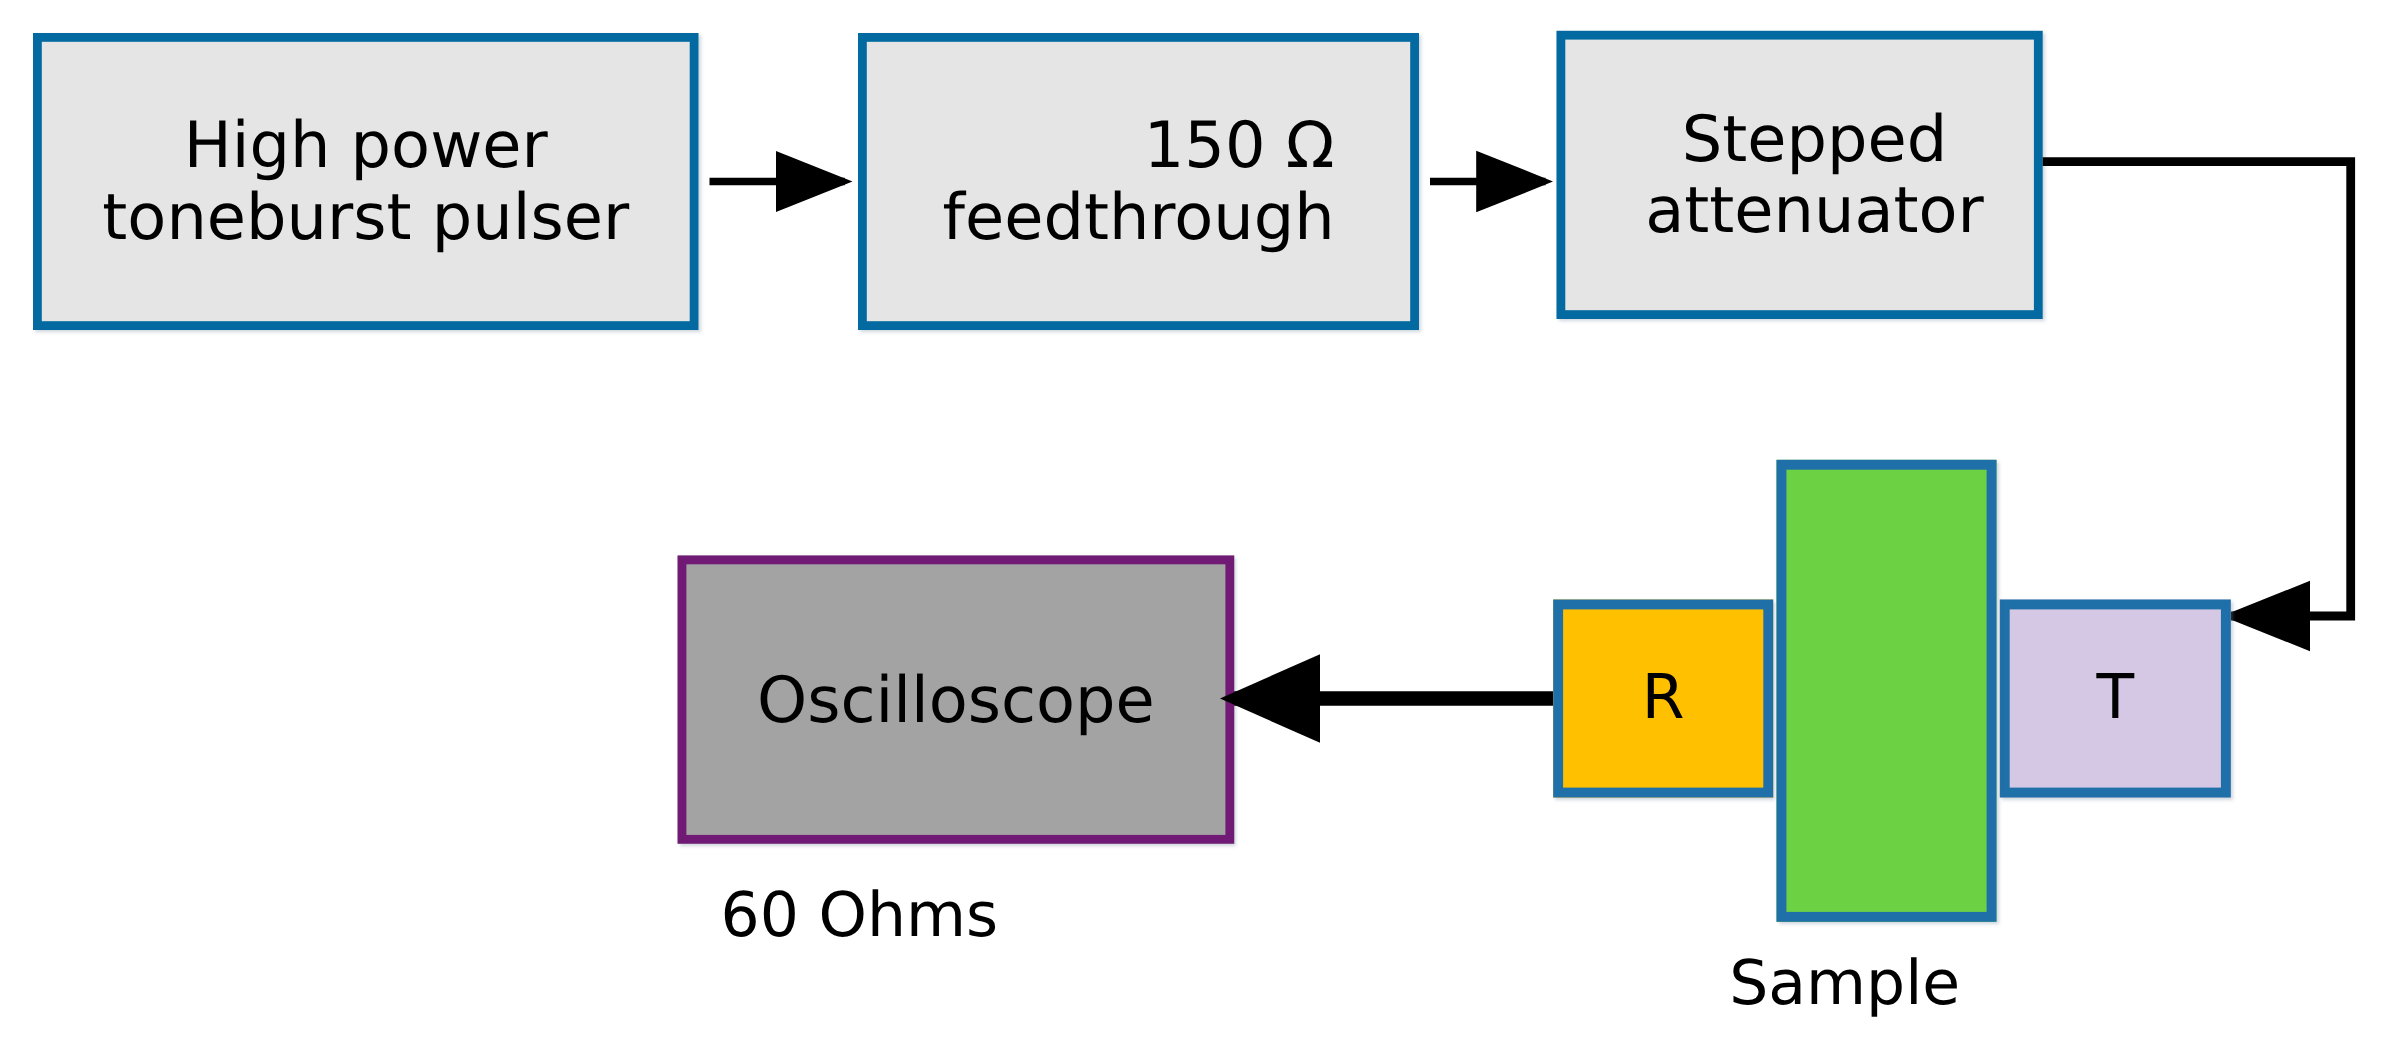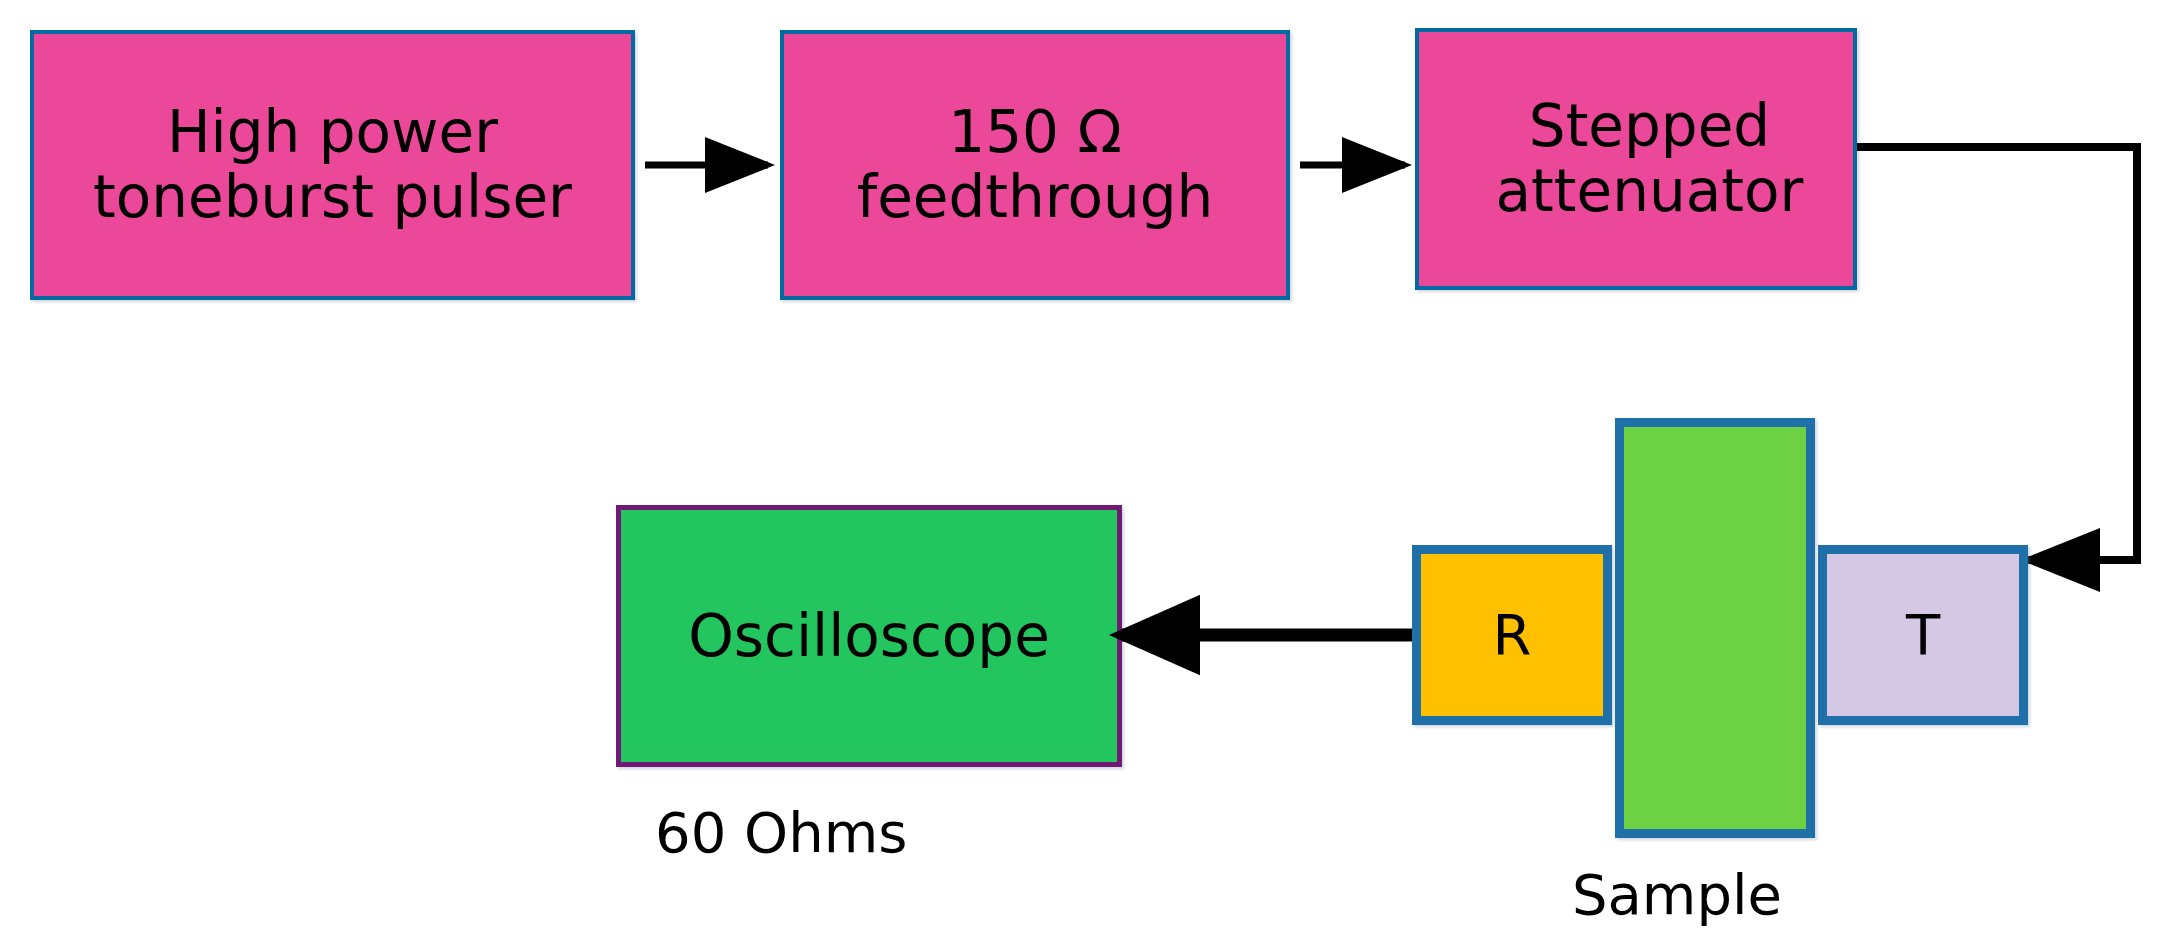--- a/index.html
+++ b/index.html
@@ -23,27 +23,27 @@
     display: flex;
     align-items: center;
     justify-content: center;
     text-align: center;
     color: #000000;
     line-height: 1.12;
     white-space: pre-line;
     box-shadow: 2px 2px 3px rgba(120,140,160,0.35);
   }
   .node-gray {
-    background: #ec4899;
-    border: 4px solid #0369a1;
+    background: #e5e5e5;
+    border: 8px solid #0369a1;
     font-size: 58px;
   }
   .node-blue {
-    background: #22c55e;
-    border: 5px solid #701a75;
+    background: #a3a3a3;
+    border: 8px solid #701a75;
     font-size: 58px;
   }
   .node-green {
     background: #6dd144;
     border: 9px solid #1f6fa8;
   }
   .node-orange {
     background: #ffc000;
     border: 9px solid #1f6fa8;
     font-size: 56px;
@@ -96,21 +96,21 @@
     <polyline points="1857,147 2137,147 2137,560 2028,560" fill="none" stroke="#000000" stroke-width="8" marker-end="url(#arrowThinL)"></polyline>
 
     <line x1="1412" y1="635" x2="1122" y2="635" stroke="#000000" stroke-width="13" marker-end="url(#arrowFat)"></line>
   </svg>
 
   <div class="node node-gray" style="left:30px; top:30px; width:605px; height:270px;">
     <span>High power
 toneburst pulser</span>
   </div>
 
-  <div class="node node-gray" style="left:780px; top:30px; width:510px; height:270px;">
+  <div class="node node-gray" style="left:780px; top:30px; width:510px; height:270px;text-align:right;">
     <span>150 Ω
 feedthrough</span>
   </div>
 
   <div class="node node-gray" style="left:1415px; top:28px; width:442px; height:262px;padding-left:27px;">
     <span>Stepped
 attenuator</span>
   </div>
 
   <div class="node node-blue" style="left:616px; top:505px; width:506px; height:262px;">

